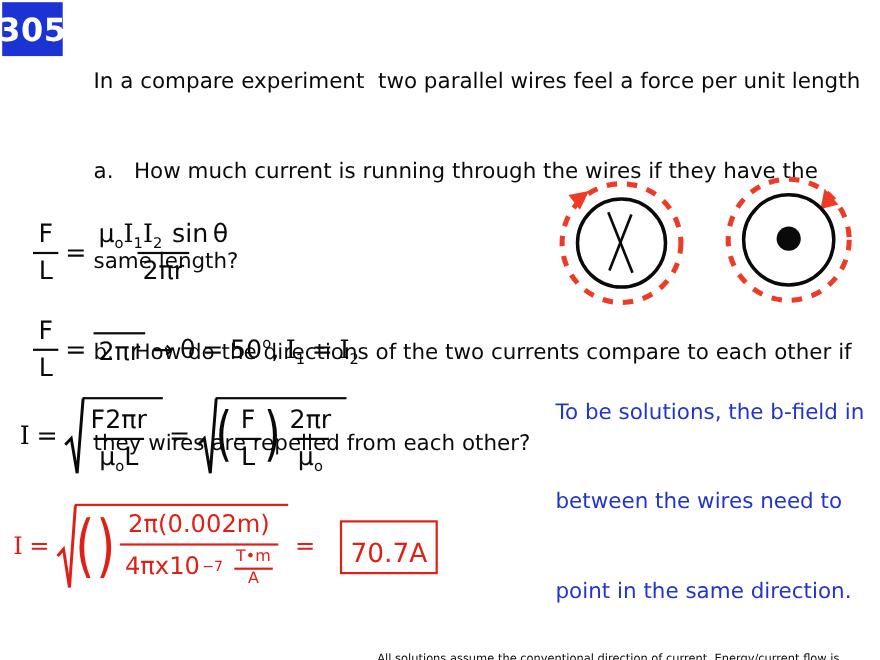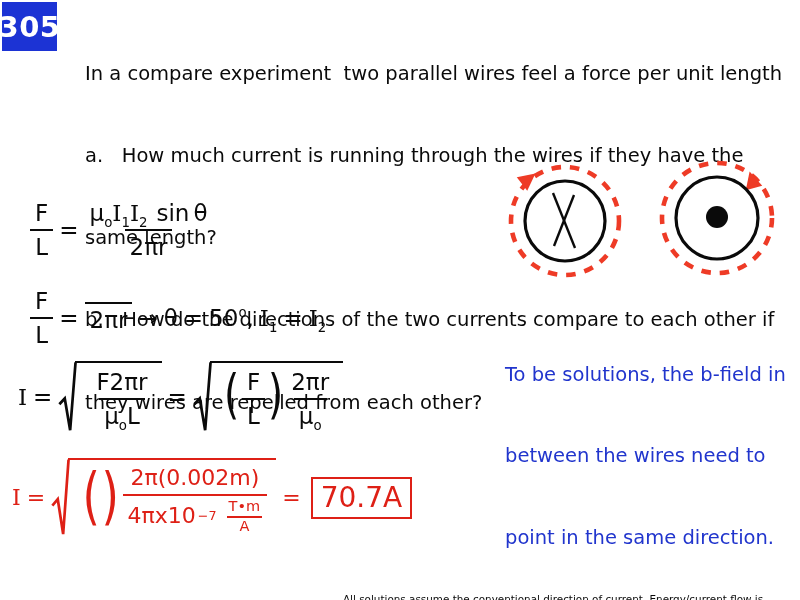--- a/index.html
+++ b/index.html
@@ -28,32 +28,32 @@
   sub{font-size:.58em;line-height:0;}
   sup{font-size:.58em;line-height:0;}
   .si{font-family:"DejaVu Serif",serif;}
   .ml{margin-left:9px;} .ml2{margin-left:4px;}
   .grp{white-space:nowrap;}
 
   
   .sqrt{position:relative;display:inline-flex;padding-left:17px;}
   .radical{position:absolute;left:0;top:0;width:18px;height:100%;overflow:visible;}
   .sqrt-content{display:inline-flex;align-items:center;border-top:2.6px solid currentColor;
-                padding:4px 9px 2px 16px;column-gap:5px;}
+                padding:4px 9px 2px 2px;column-gap:5px;}
 
   
   .bp{display:inline-block;line-height:1;font-size:54px;transform:scaleX(.72);
       position:relative;top:-4px;margin:0 -5px;}
   .bp4{font-size:62px;top:-4px;}
 
   .denrow{display:inline-flex;align-items:center;column-gap:2px;text-align:right;}
   .ufrac{display:inline-flex;flex-direction:column;align-items:center;font-size:.66em;
          line-height:1.15;margin-left:8px;}
   .unum{border-bottom:2.2px solid currentColor;padding:0 2px 1px;}
-  .answer-box{border:2.2px solid currentColor;padding:2px 8px 3px;font-size:28px;margin-left:4px;white-space:nowrap;}
+  .answer-box{border:2.2px solid currentColor;padding:14px 8px 3px;font-size:24px;margin-left:16px;white-space:nowrap;}
 
   
   .diagram{position:absolute;}
   .diag-left{left:498px;top:162px;}
   .diag-right{left:648px;top:156px;}
   .bfield{stroke:var(--arrow-red,#ee3b26);fill:none;}
   .ahead{fill:var(--arrow-red,#ee3b26);}
   .wire{stroke:#0a0a0a;fill:none;}
   .wiredot{fill:#0a0a0a;}
 

